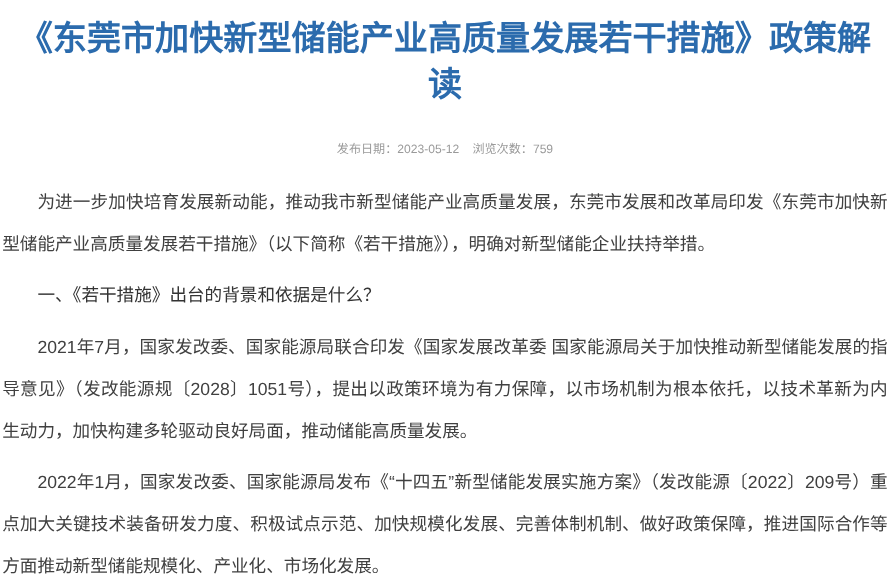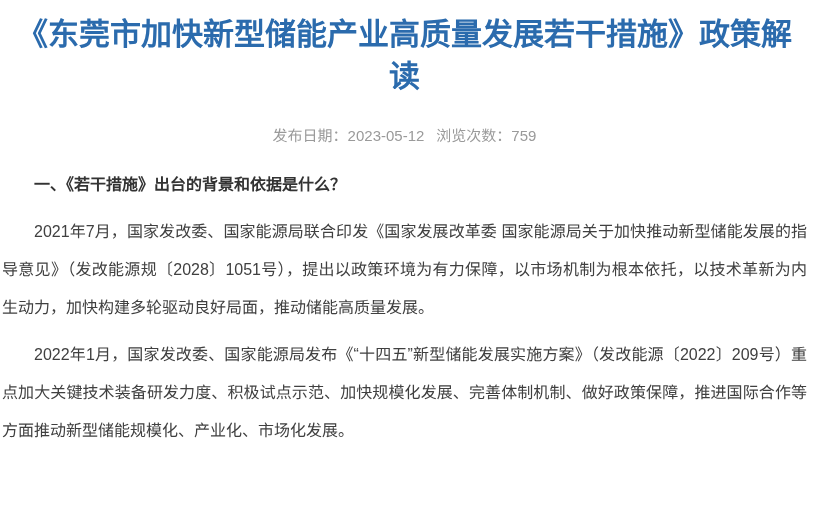--- a/index.html
+++ b/index.html
@@ -23,21 +23,21 @@
     color: #2b6bad;
     font-size: 31px;
     line-height: 42px;
     font-weight: bold;
     letter-spacing: 0px;
   }
   .meta-line {
     margin-top: 28px;
     text-align: center;
     color: #9a9a9a;
-    font-size: 15px;
+    font-size: 11px;
     line-height: 20px;
   }
   .meta-line .meta-item {
     display: inline-block;
   }
   .meta-line .meta-gap {
     display: inline-block;
     width: 12px;
   }
   .article-body {
@@ -46,35 +46,36 @@
     font-size: 16px;
   }
   .article-body p {
     margin: 9px 0;
     line-height: 38px;
     text-indent: 2em;
     text-align: justify;
   }
   .article-body p.section-heading {
     color: #333333;
-    font-weight: bold;
+    font-weight: normal;
   }
 </style>
 </head>
 <body>
 
 <div class="page">
 
   <h1 class="article-title">《东莞市加快新型储能产业高质量发展若干措施》政策解读</h1>
 
   <div class="meta-line">
     <span class="meta-item">发布日期：</span><span class="meta-item">2023-05-12</span><span class="meta-gap"></span><span class="meta-item">浏览次数：</span><span class="meta-item">759</span>
   </div>
 
   <div class="article-body">
+    <p>为进一步加快培育发展新动能，推动我市新型储能产业高质量发展，东莞市发展和改革局印发《东莞市加快新型储能产业高质量发展若干措施》（以下简称《若干措施》），明确对新型储能企业扶持举措。</p>
 
     <p class="section-heading">一、《若干措施》出台的背景和依据是什么？</p>
 
     <p>2021年7月，国家发改委、国家能源局联合印发《国家发展改革委 国家能源局关于加快推动新型储能发展的指导意见》（发改能源规〔2028〕1051号），提出以政策环境为有力保障，以市场机制为根本依托，以技术革新为内生动力，加快构建多轮驱动良好局面，推动储能高质量发展。</p>
 
     <p>2022年1月，国家发改委、国家能源局发布《“十四五”新型储能发展实施方案》（发改能源〔2022〕209号）重点加大关键技术装备研发力度、积极试点示范、加快规模化发展、完善体制机制、做好政策保障，推进国际合作等方面推动新型储能规模化、产业化、市场化发展。</p>
   </div>
 
 </div>
 

